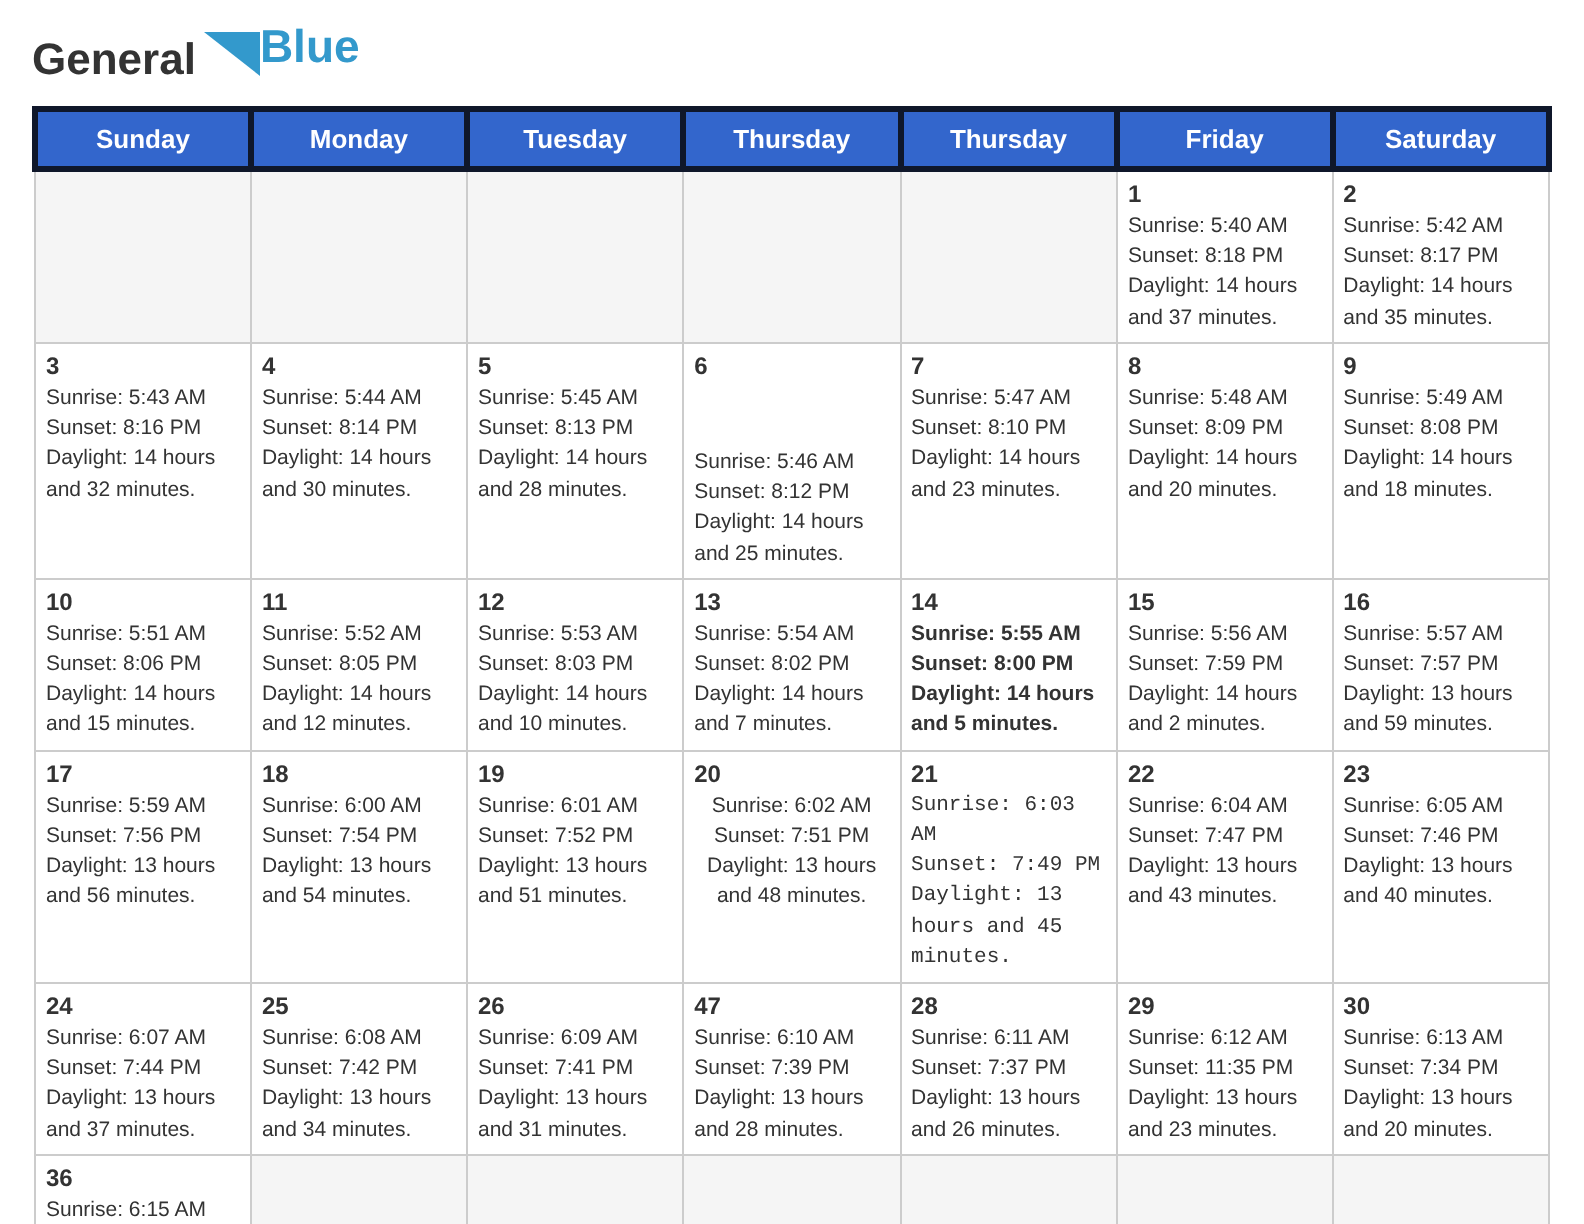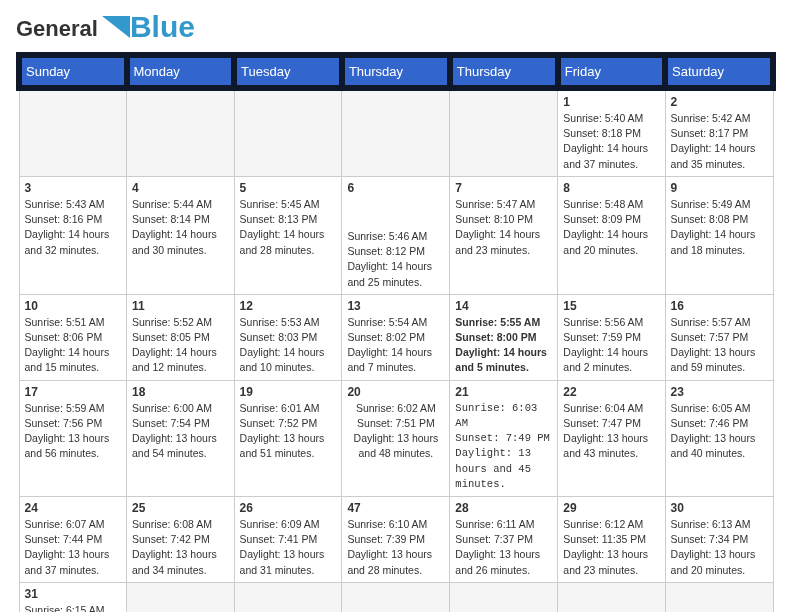--- a/index.html
+++ b/index.html
@@ -41,24 +41,24 @@
     }
     .calendar {
       width: 100%;
       border-collapse: collapse;
       border: 1px solid #ccc;
     }
     .calendar th {
       background: #3366cc;
       color: #fff;
       font-size: 13px;
-      font-weight: normal;
+      font-weight: bold;
       padding: 6px 4px;
-      text-align: left;
-      border: 6px solid #0f172a;
+      text-align: center;
+      border: 3px solid #0f172a;
     }
     .calendar td {
       border: 1px solid #ccc;
       vertical-align: top;
       padding: 4px 5px;
       width: 110px;
       min-height: 80px;
       font-size: 10.5px;
       color: #333;
       background: #fff;
@@ -84,21 +84,21 @@
 <div class="header-area">
   <div class="logo">
     <div style="display:flex;align-items:center;gap:2px;">
       <span class="logo-text">General</span>
       <span style="display:inline-block;margin-left:2px;">
         <svg width="28" height="22" viewBox="0 0 28 22">
           <polygon points="0,0 28,0 28,22" fill="#3399cc"></polygon>
         </svg>
       </span>
     </div>
-    <span class="logo-text" style="color:#3399cc;font-size:30px;margin-top:-4px;">Blue</span>
+    <span class="logo-text" style="color:#3399cc;font-size:23px;margin-top:-4px;">Blue</span>
   </div>
   <div class="title-area">
     <div class="month-year"></div>
     <div class="location"></div>
   </div>
 </div>
 
 <table class="calendar">
   <thead>
     <tr id="weekday-header">
@@ -302,21 +302,21 @@
         </td>
         <td>
           <span class="day-number">30</span>
           <div class="day-info" style="white-space: pre-line;">Sunrise: 6:13 AM
 Sunset: 7:34 PM
 Daylight: 13 hours and 20 minutes.</div>
         </td>
       </tr>
       <tr>
         <td>
-          <span class="day-number">31</span>
+          <span class="day-number">36</span>
           <div class="day-info" style="white-space: pre-line;">Sunrise: 6:15 AM
 Sunset: 7:32 PM
 Daylight: 13 hours and 17 minutes.</div>
         </td>
         <td class="empty"></td>
         <td class="empty"></td>
         <td class="empty"></td>
         <td class="empty"></td>
         <td class="empty"></td>
         <td class="empty"></td>

